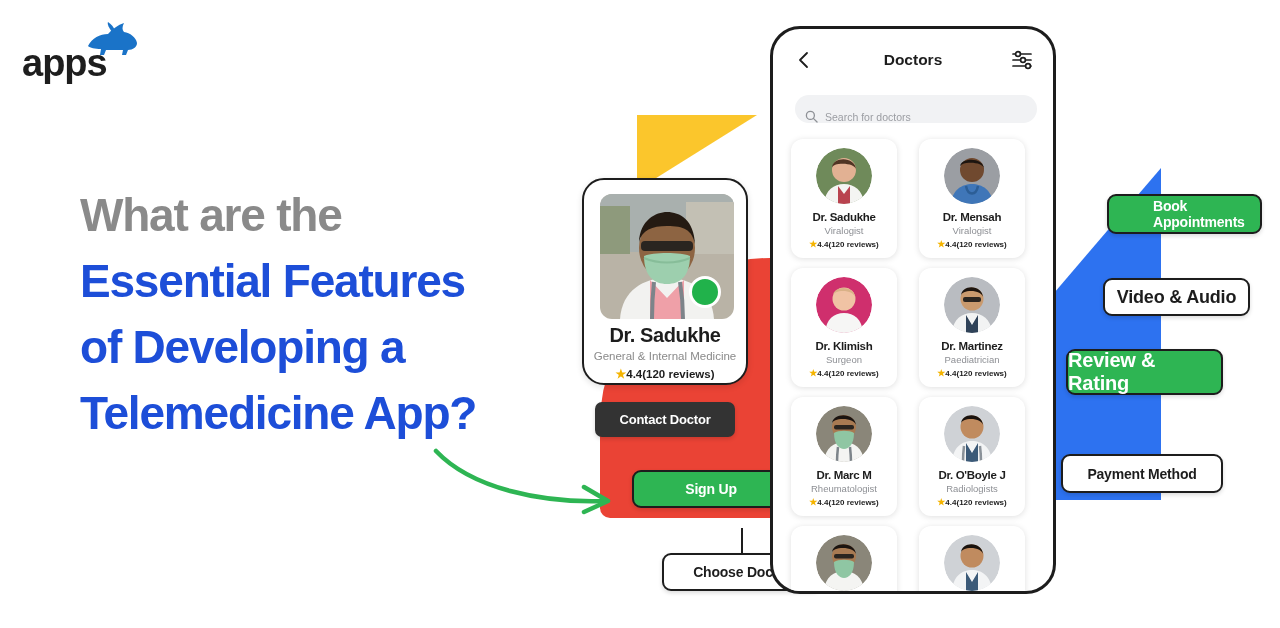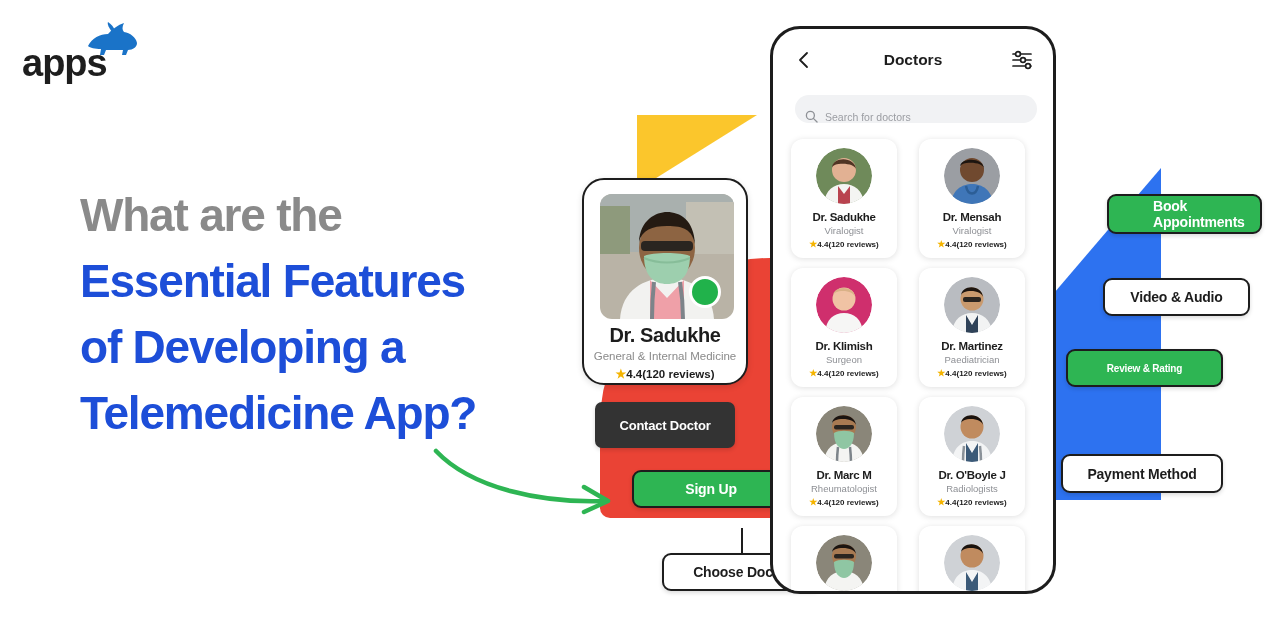--- a/index.html
+++ b/index.html
@@ -74,26 +74,26 @@
   .chip {
     position:absolute; display:flex; align-items:center; justify-content:center;
     border:2px solid #1d1d1d; border-radius:9px;
     font-weight:700; letter-spacing:-.2px;
     box-shadow:0 2px 4px rgba(0,0,0,.14);
   }
   .chip.dark  { background:#333333; color:#ffffff; border-color:#333333; }
   .chip.green { background:#2eb553; color:#ffffff; }
   .chip.white { background:#ffffff; color:#1d1d1d; }
 
-  .chip-contact { left:595px; top:402px; width:140px; height:46px; font-size:13px; border-radius:7px; }
+  .chip-contact { left:595px; top:402px; width:140px; height:35px; font-size:13px; border-radius:7px; }
   .chip-signup  { left:632px; top:470px; width:158px; height:38px; font-size:14px; }
   .chip-choose  { left:662px; top:553px; width:160px; height:38px; font-size:14px; }
   .chip-book    { left:1107px; top:194px; width:155px; height:40px; font-size:14px;padding-left:44px; }
-  .chip-video   { left:1103px; top:278px; width:147px; height:38px; font-size:14px; }
-  .chip-review  { left:1066px; top:349px; width:157px; height:38px; font-size:10px; }
+  .chip-video   { left:1103px; top:278px; width:147px; height:38px; font-size:18px; }
+  .chip-review  { left:1066px; top:349px; width:157px; height:46px; font-size:20px; }
   .chip-payment { left:1061px; top:454px; width:162px; height:39px; font-size:14px; }
 
   .leader-line { position:absolute; background:#1d1d1d; }
 
   
   .phone {
     position:absolute; left:770px; top:26px; width:286px; height:568px;
     background:#ffffff; border:3px solid #1d1d1d; border-radius:30px; overflow:hidden;
   }
   .phone-header {

